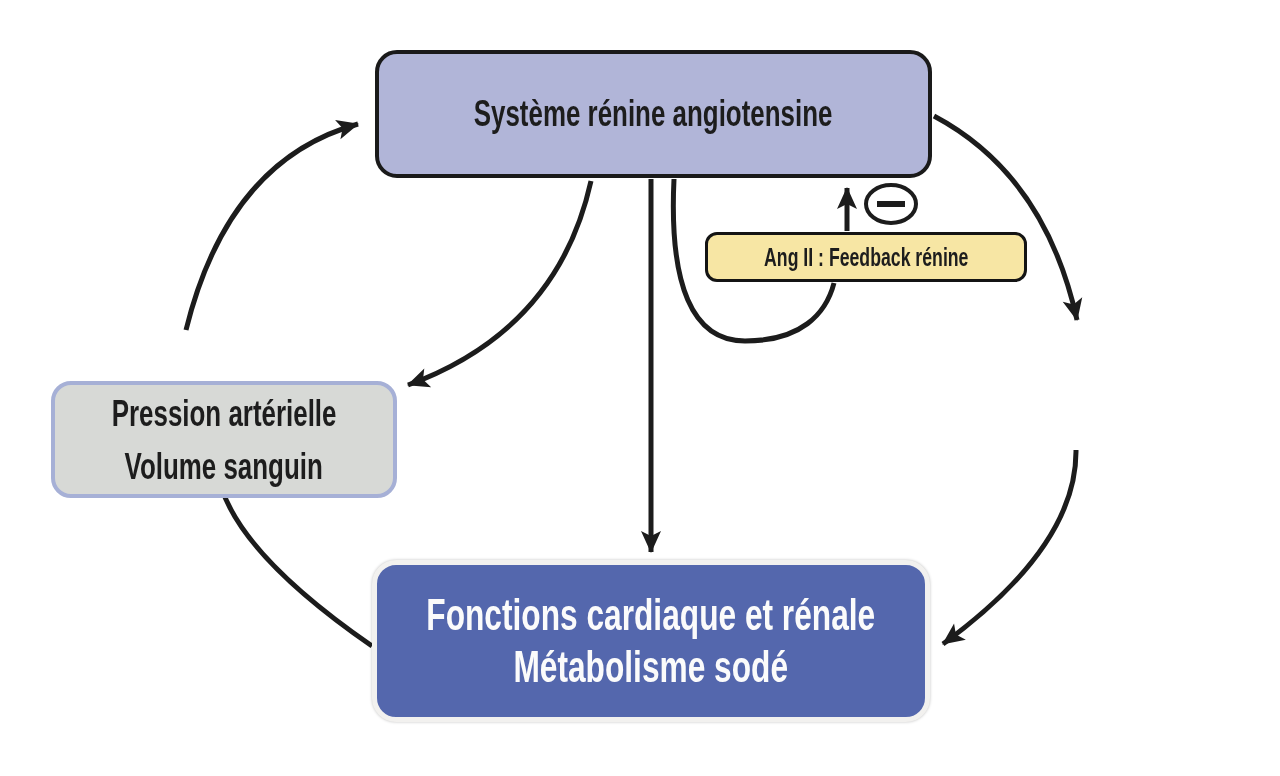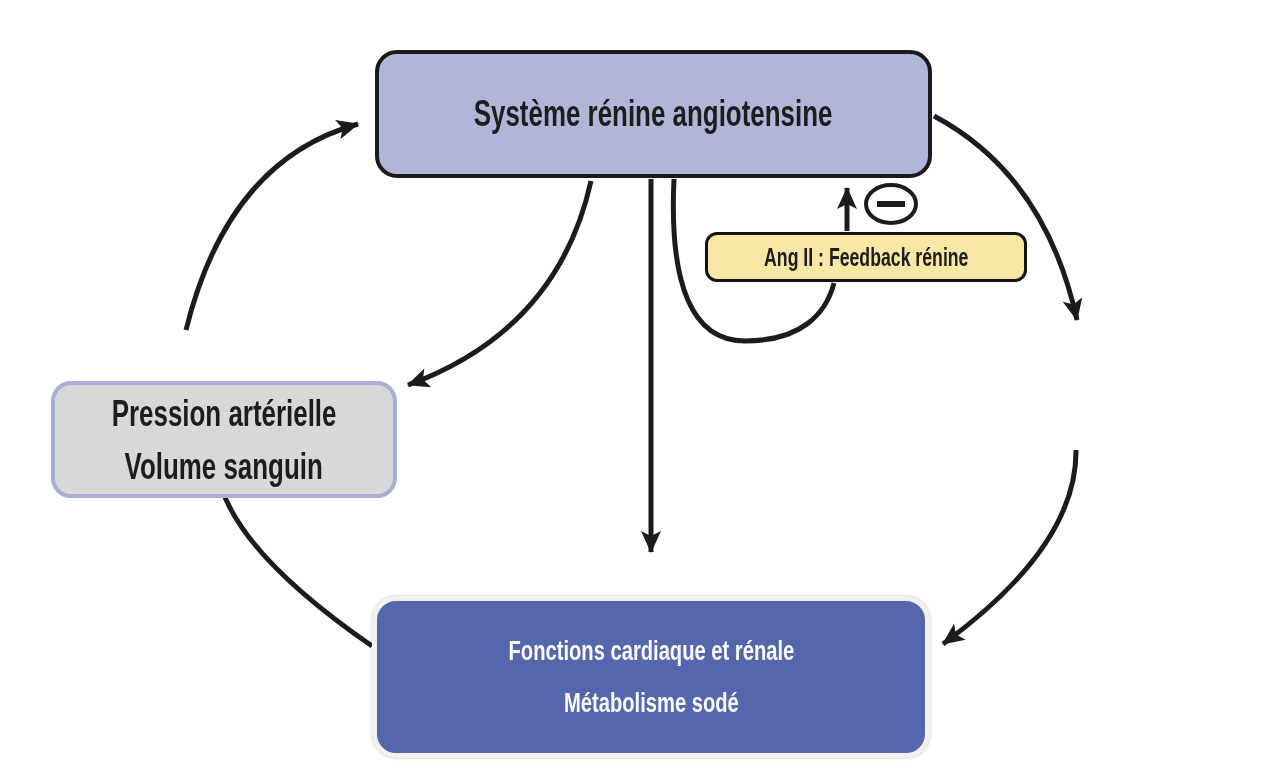--- a/index.html
+++ b/index.html
@@ -85,28 +85,28 @@
     font-size: 36px;
     line-height: 53px;
     margin-top: 48px;
   }
   .box-aldosterone {
     left: 950px; top: 333px;
     width: 247px; height: 116px;
     font-size: 37px;
   }
   .box-fonctions {
-    left: 372px; top: 596px;
+    left: 372px; top: 560px;
     width: 558px; height: 162px;
     background: var(--blue-fill, #5467ad);
     border: 5px solid var(--blue-border, #f2f1ef);
     border-radius: 24px;
     box-shadow: 0 0 3px rgba(0,0,0,0.25);
     color: var(--blue-text, #fbfbfb);
-    font-size: 28px;
+    font-size: 44px;
     line-height: 52px;
   }
 </style>
 </head>
 <body>
 
 <div class="canvas">
 
   <svg class="arrows-layer" viewBox="0 0 1280 776" xmlns="http://www.w3.org/2000/svg">
     <defs>

